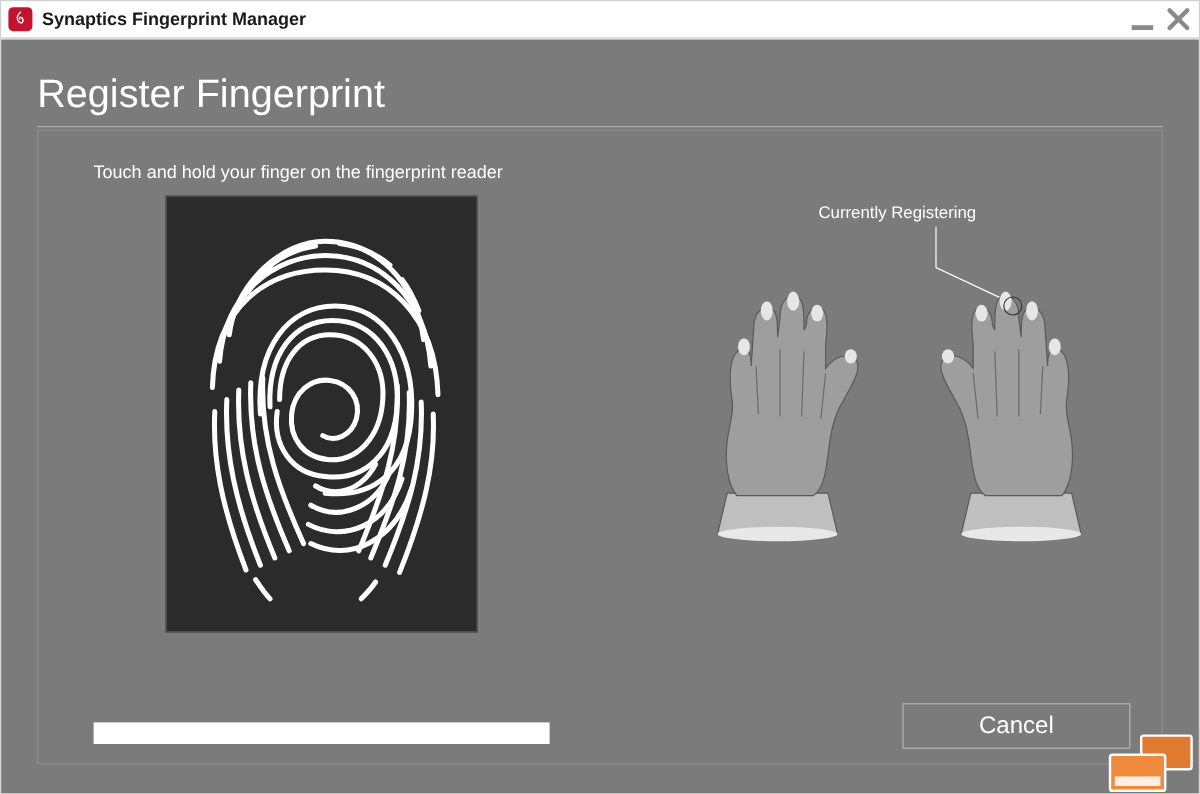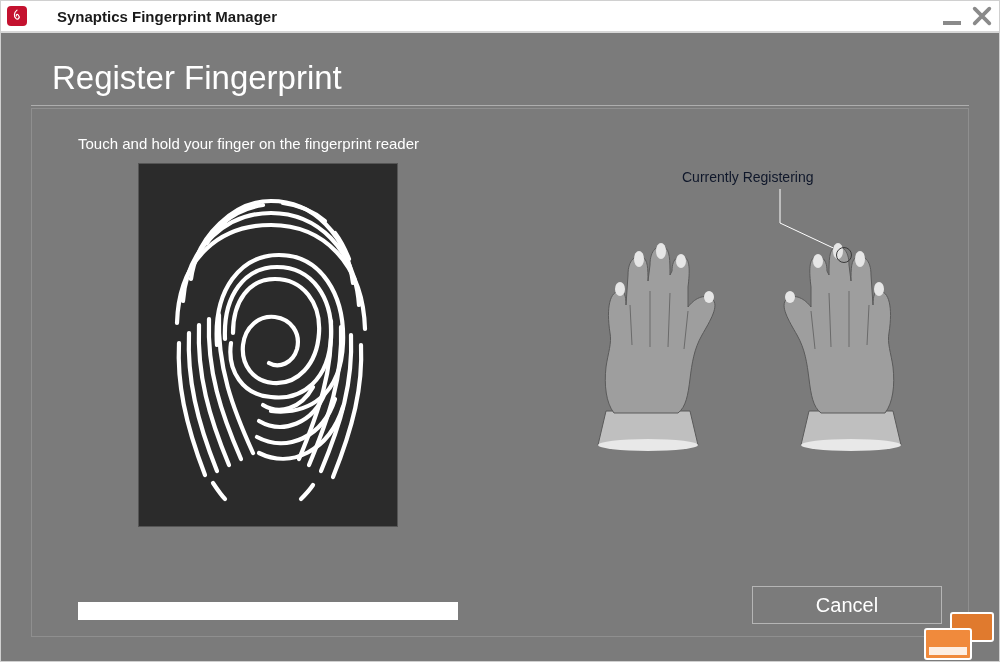--- a/index.html
+++ b/index.html
@@ -1,46 +1,46 @@
 <!DOCTYPE html>
 <html><head>
 <meta charset="utf-8">
 <style>
   * { box-sizing: border-box; margin: 0; padding: 0; }
   html, body { width: 1000px; height: 662px; font-family: "Segoe UI", Arial, sans-serif; background: #fff; }
 
   .window { width: 1000px; height: 662px; border: 1px solid #d0d0d0; background: #fff; display: flex; flex-direction: column; }
 
   
-  .titlebar { height: 32px; display: flex; align-items: center; padding: 0 6px 0 6px; border-bottom: 2px solid #d7d7d7; gap: 22px; }
+  .titlebar { height: 32px; display: flex; align-items: center; padding: 0 6px 0 6px; border-bottom: 2px solid #d7d7d7; }
   .app-icon { width: 20px; height: 20px; border-radius: 4px; background: #c4122f; display: flex; align-items: center; justify-content: center; margin-right: 8px; }
   .app-icon svg { width: 14px; height: 14px; }
   .titlebar-title { font-size: 15px; font-weight: 600; color: #1a1a1a; flex: 1; }
   .titlebar-controls { display: flex; align-items: center; gap: 10px; }
   .minimize-icon { width: 18px; height: 18px; display: flex; align-items: flex-end; }
   .minimize-icon div { width: 18px; height: 4px; background: #8a8a8a; }
   .close-icon { width: 22px; height: 22px; cursor: pointer; }
   .close-icon svg { width: 22px; height: 22px; }
 
   
   .body-area { flex: 1; background: #7b7b7b; padding: 26px 30px 24px 30px; position: relative; display: flex; flex-direction: column; }
 
-  .page-title { color: #fff; font-size: 33px; font-weight: 300; margin-bottom: 8px; margin-left: 21px; }
+  .page-title { color: #fff; font-size: 33px; font-weight: 300; margin-bottom: 8px; }
   .hr { border: none; border-top: 1px solid #aeaeae; margin-bottom: 2px; }
   .inner-frame { flex: 1; border: 1px solid #8f8f8f; position: relative; }
 
   .instruction { color: #fff; font-size: 15px; font-weight: 300; position: absolute; left: 46px; top: 26px; }
 
   
   .fp-panel { position: absolute; left: 106px; top: 54px; width: 260px; height: 364px; background: #2b2b2b; border: 1px solid #555; display: flex; align-items: center; justify-content: center; }
   .fp-panel svg { width: 210px; height: 320px; }
 
   
   .hands-wrap { position: absolute; left: 530px; top: 46px; width: 380px; height: 300px; }
-  .cur-reg-label { position: absolute; left: 120px; top: 14px; color: #0f172a; font-size: 14px; font-weight: 300; }
+  .cur-reg-label { position: absolute; left: 120px; top: 14px; color: #ffffff; font-size: 14px; font-weight: 300; }
   .callout-line { position: absolute; stroke: #fff; stroke-width: 1; fill: none; }
   .hand { position: absolute; }
   .hand svg { display: block; }
   .highlight-ring { position: absolute; width: 16px; height: 16px; border: 1px solid #3a3a3a; border-radius: 50%; }
 
   
   .progress-bar { position: absolute; left: 46px; bottom: 16px; width: 380px; height: 18px; background: #fff; }
 
   
   .cancel-btn { position: absolute; right: 26px; bottom: 12px; width: 190px; height: 38px; background: #7b7b7b; border: 1px solid #b5b5b5; color: #fff; font-size: 20px; font-weight: 300; display: flex; align-items: center; justify-content: center; cursor: pointer; }

